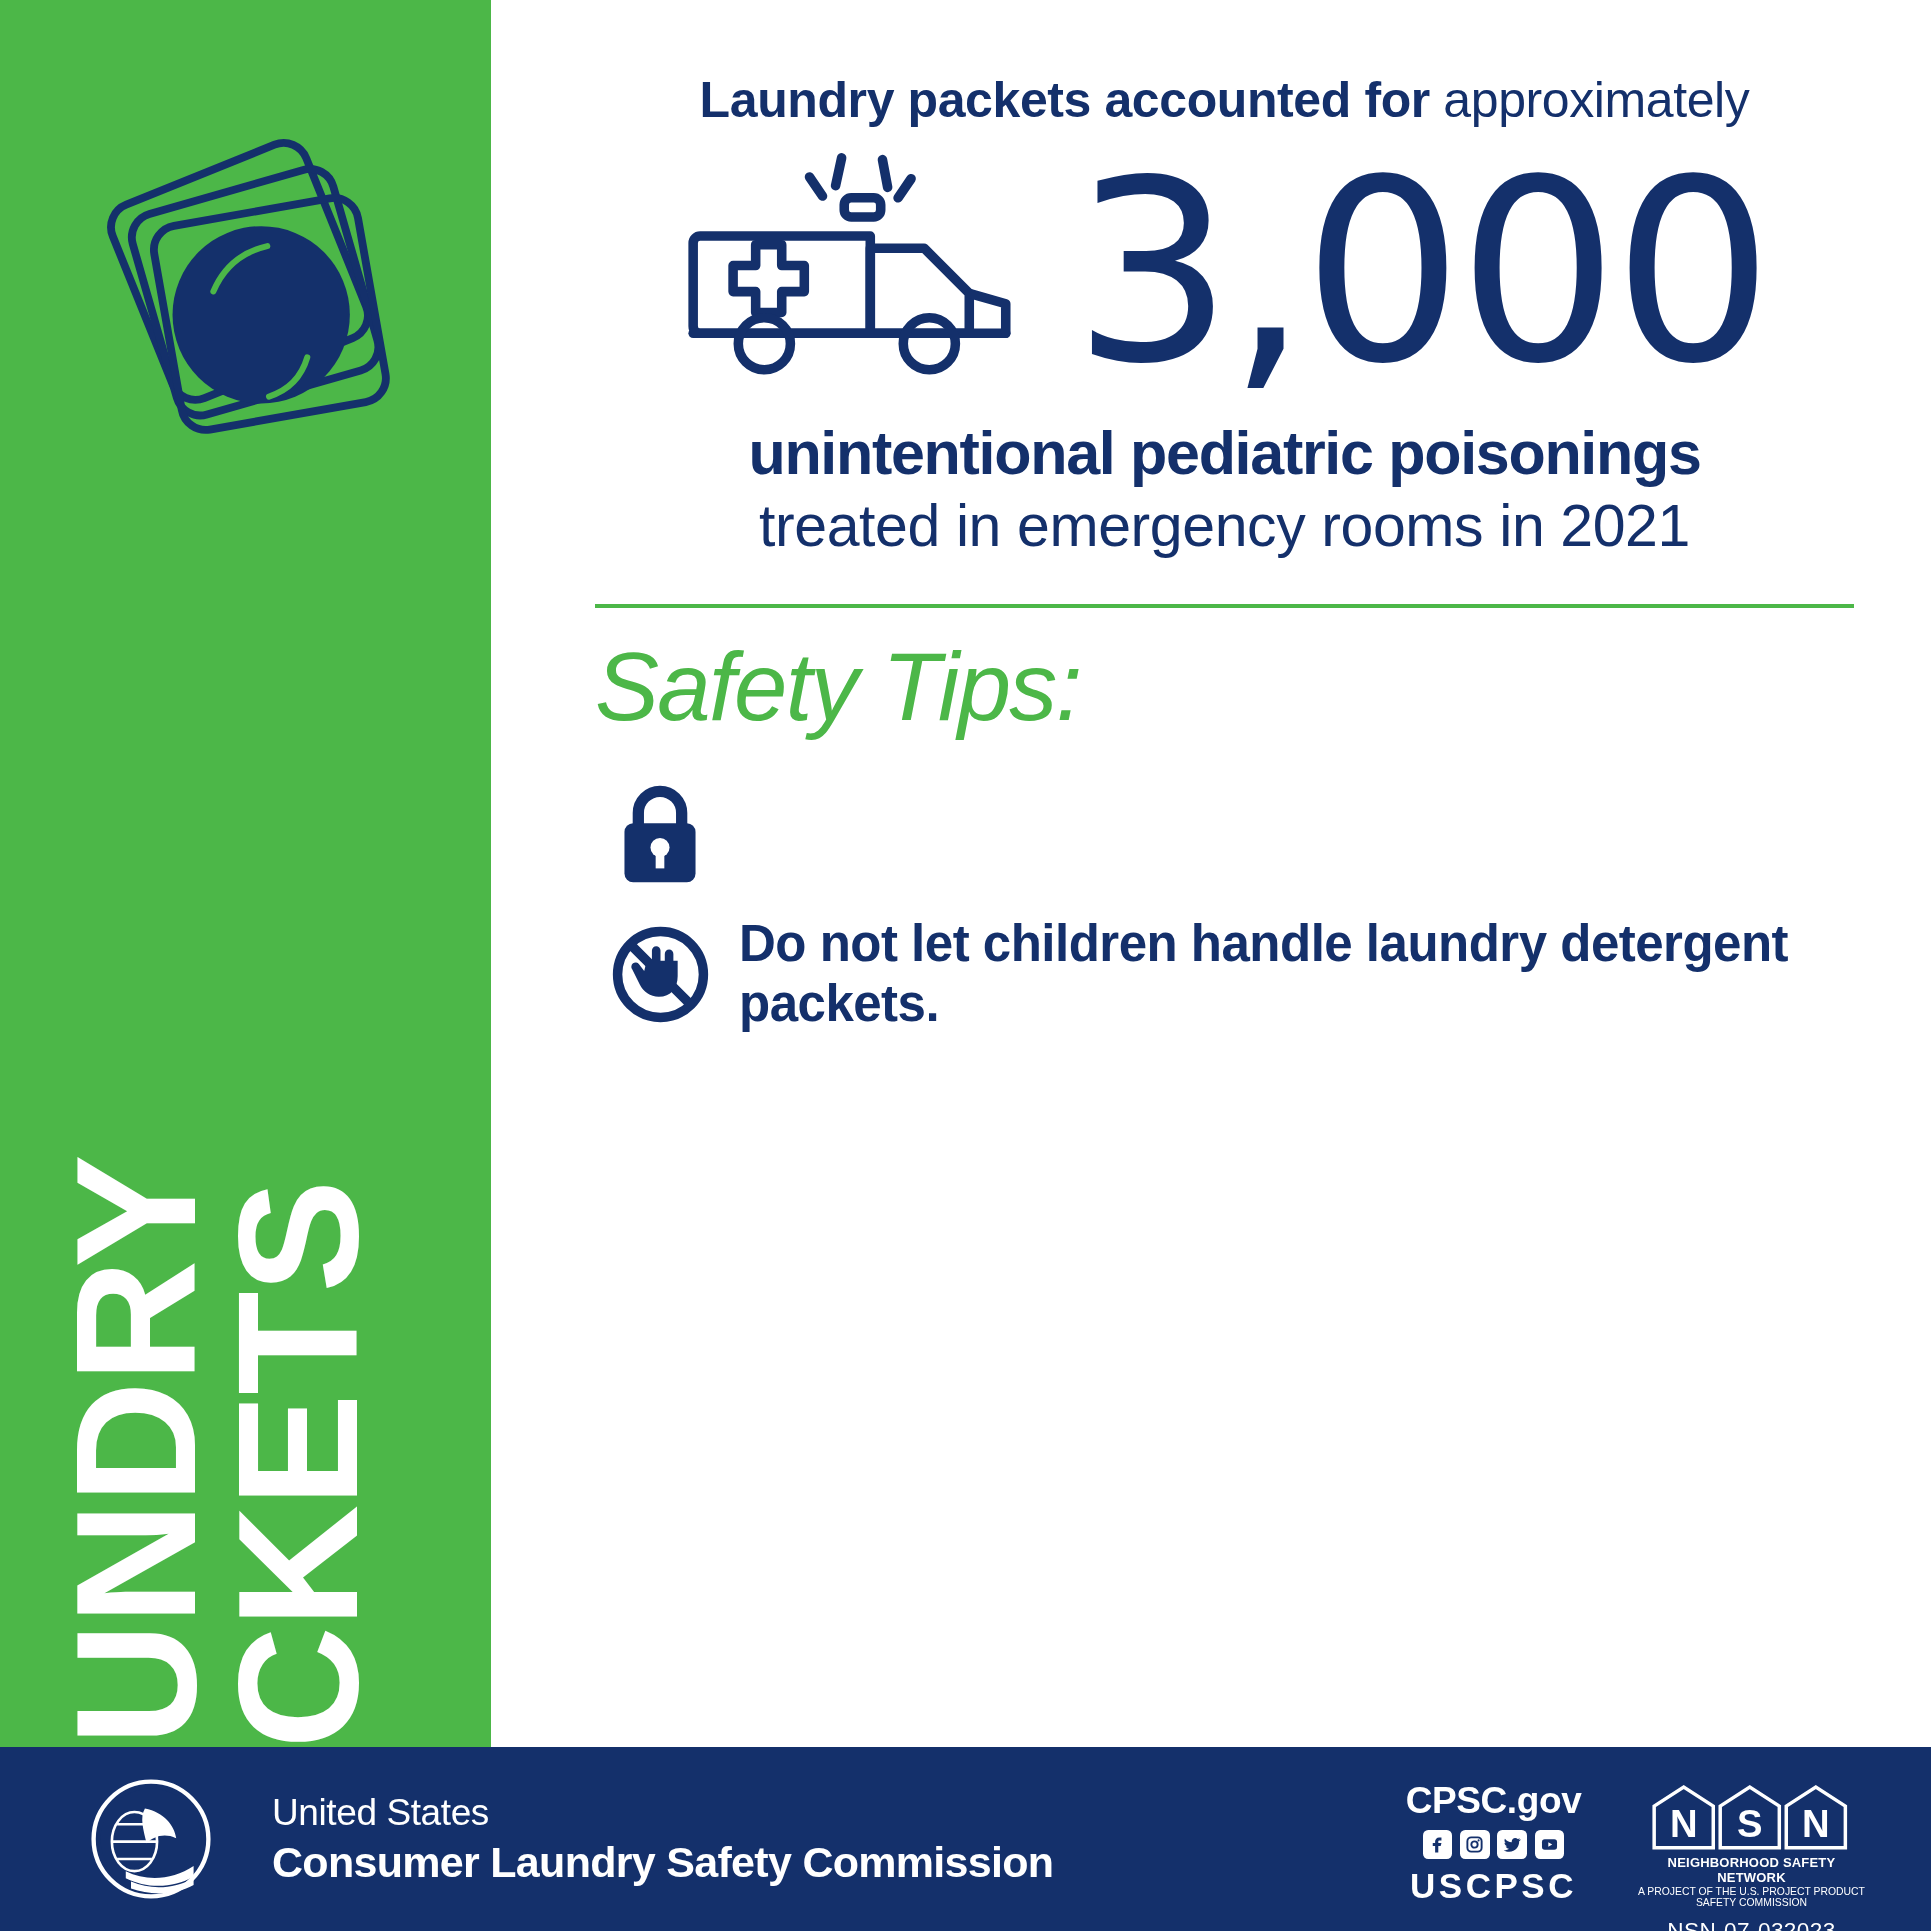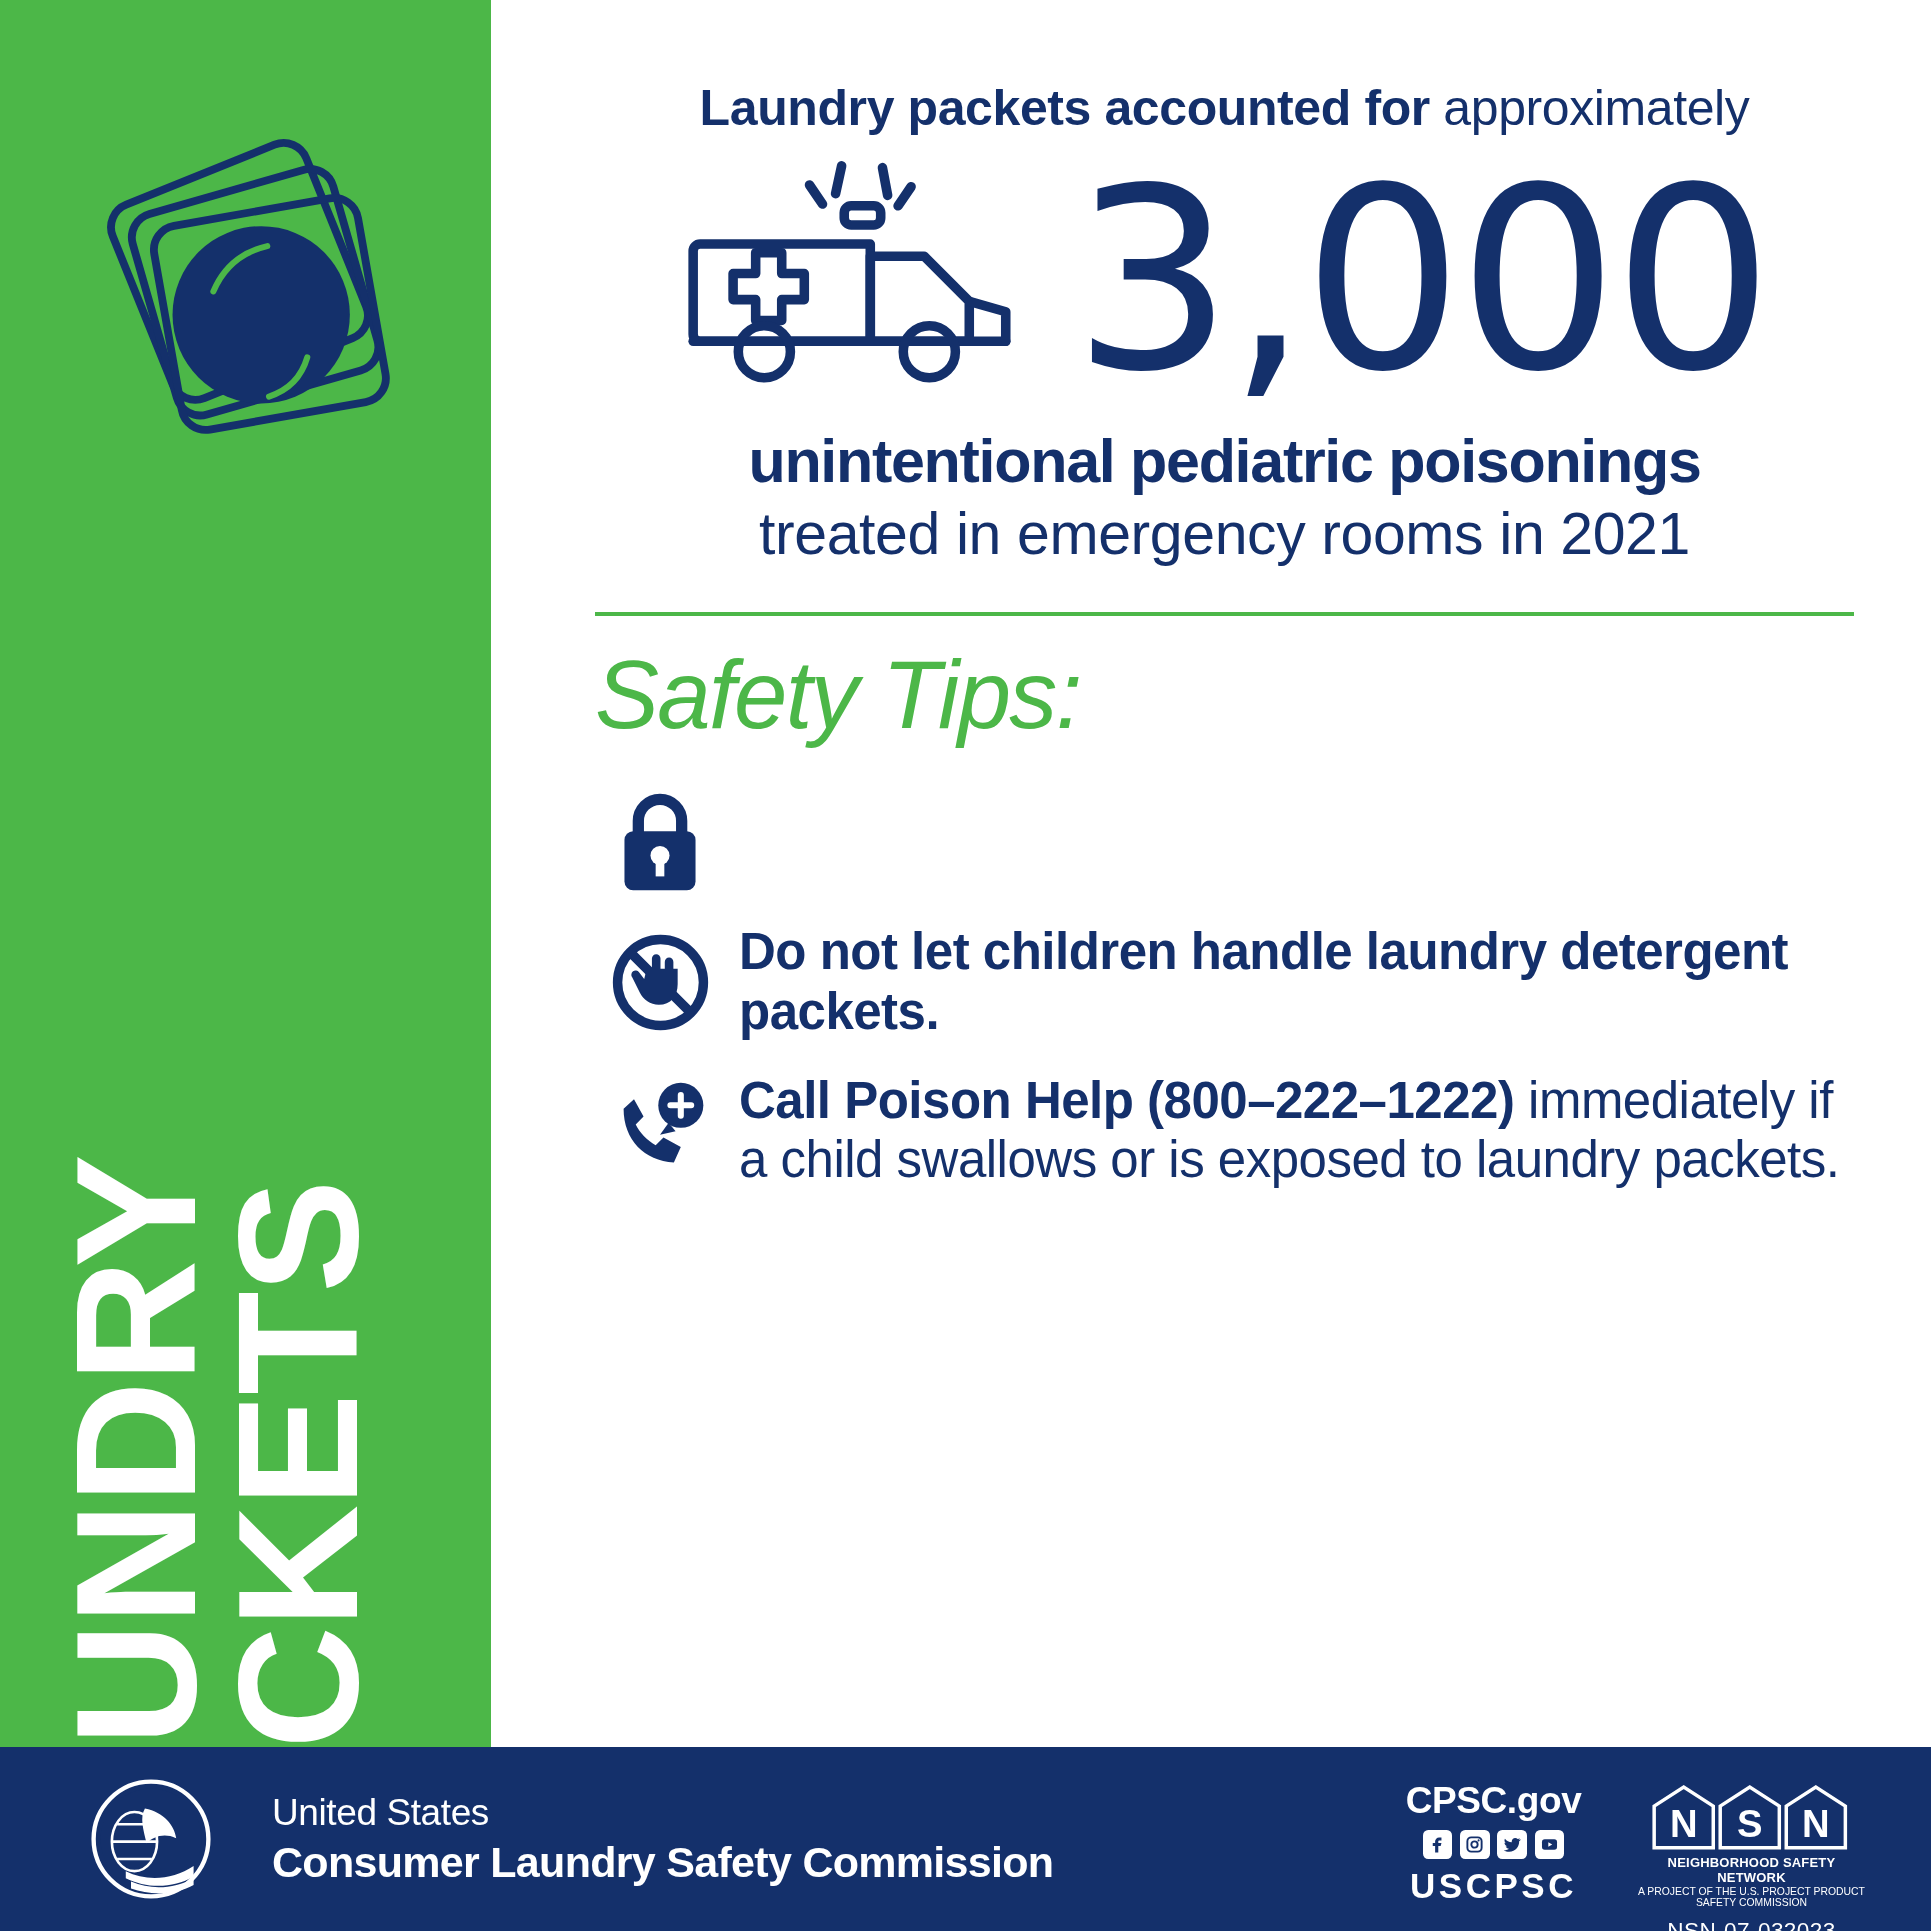--- a/index.html
+++ b/index.html
@@ -55,21 +55,21 @@
   }
   .vertical-title .line2 { display: block; }
 
   
   .content {
     position: absolute;
     left: 491px;
     top: 0;
     width: 1441px;
     height: 1747px;
-    padding: 12px 78px 0 104px;
+    padding: 4px 78px 0 104px;
     box-sizing: border-box;
   }
   .headline {
     margin-top: 68px;
     font-size: 50px;
     color: #14306b;
     text-align: center;
     letter-spacing: -0.4px;
     line-height: 1.15;
   }
@@ -298,33 +298,20 @@
             <path d="M44 44 h6 v-12 a5 5 0 0 1 10 0 v12 h5 v-8 a5 5 0 0 1 10 0 v8 h5 v18 c0 14 -8 24 -22 24 -10 0 -18 -6 -22 -14 l-9 -18 a5 5 0 0 1 8 -6 l6 8 z"></path>
           </g>
           <line x1="26" y1="26" x2="94" y2="94" stroke="#14306b" stroke-width="11" stroke-linecap="round"></line>
         </svg>
       </div>
       <div class="tip-text">
         <b>Do not let children handle laundry detergent packets.</b>
       </div>
     </div>
 
-    <div class="tip">
-      <div class="tip-icon">
-        <svg viewBox="0 0 120 110" width="104" height="96">
-          <path d="M18 34 c0 36 24 60 58 62 l8 -18 -20 -11 -9 9 c-10 -6 -18 -14 -23 -24 l9 -9 -11 -20 z" fill="#14306b"></path>
-          <circle cx="84" cy="30" r="26" fill="#14306b"></circle>
-          <path d="M84 18 v24 M72 30 h24" stroke="#ffffff" stroke-width="7" stroke-linecap="round"></path>
-          <path d="M70 50 l-10 14 18 -4 z" fill="#14306b"></path>
-        </svg>
-      </div>
-      <div class="tip-text">
-        <b>Call Poison Help (800–222–1222)</b><span> immediately if a child swallows or is exposed to laundry packets.</span>
-      </div>
-    </div>
 
   </div>
 
   <div class="footer">
     <div class="footer-inner">
       <div class="cpsc-seal">
         <svg viewBox="0 0 138 138" width="120" height="120">
           <circle cx="69" cy="69" r="66" fill="none" stroke="#ffffff" stroke-width="5"></circle>
           <circle cx="69" cy="69" r="58" fill="#14306b"></circle>
           <g stroke="#ffffff" stroke-width="3" fill="none">

